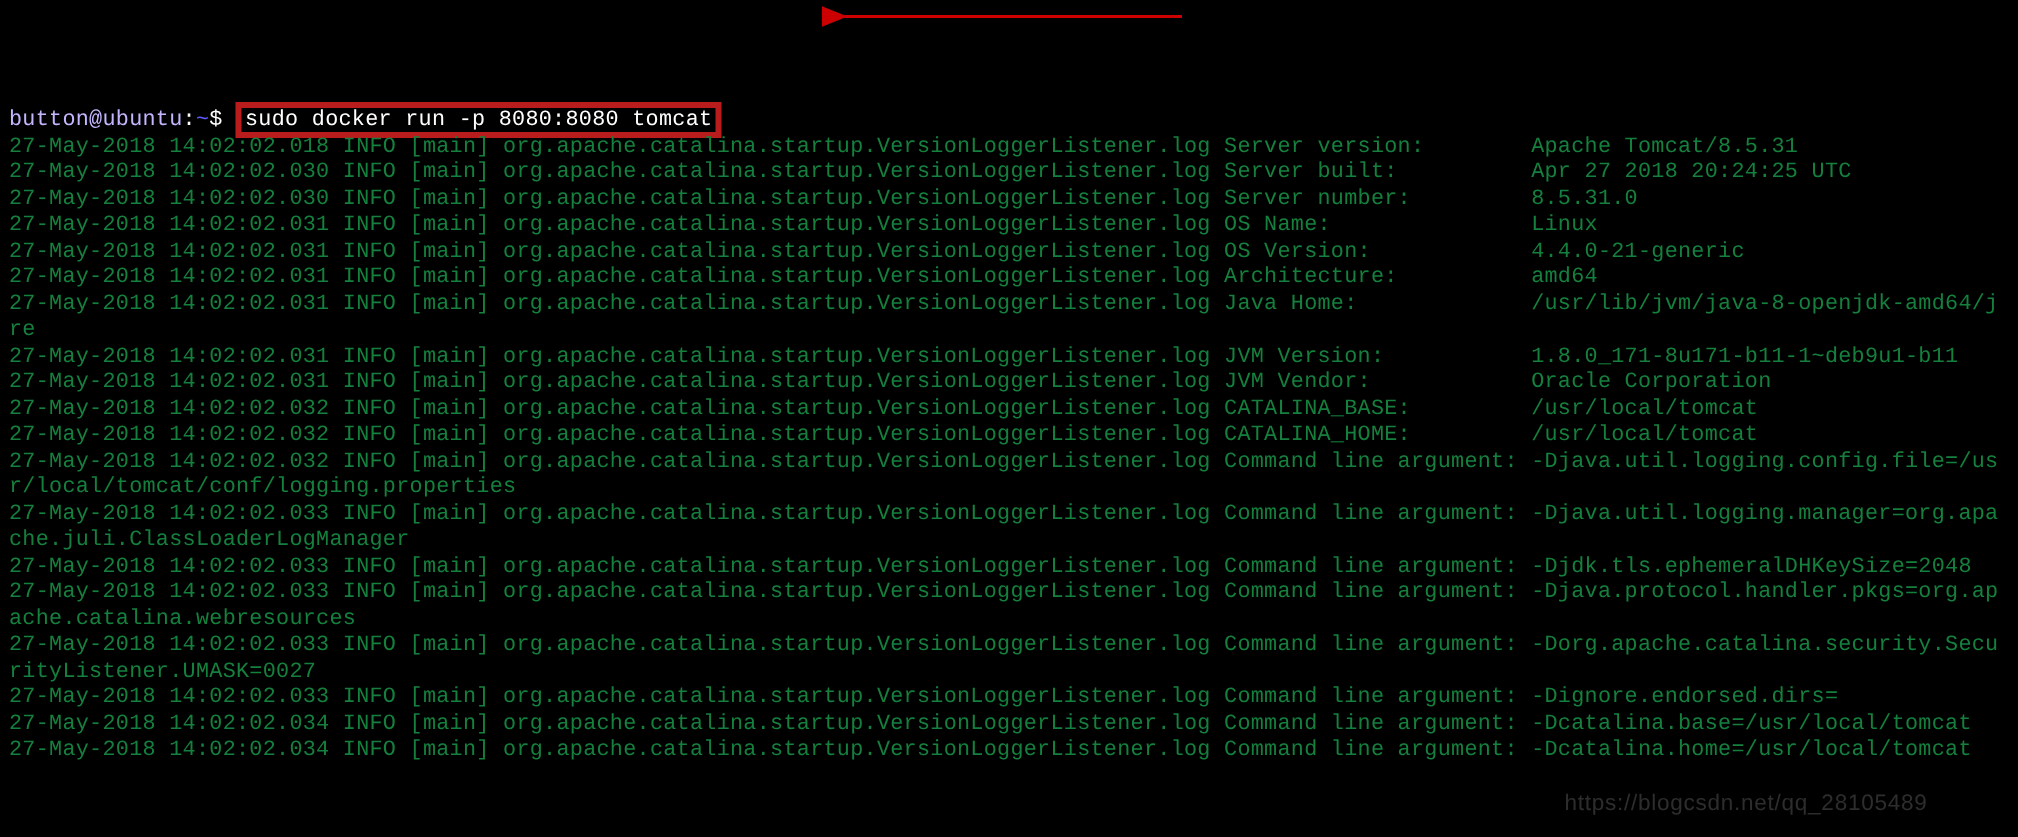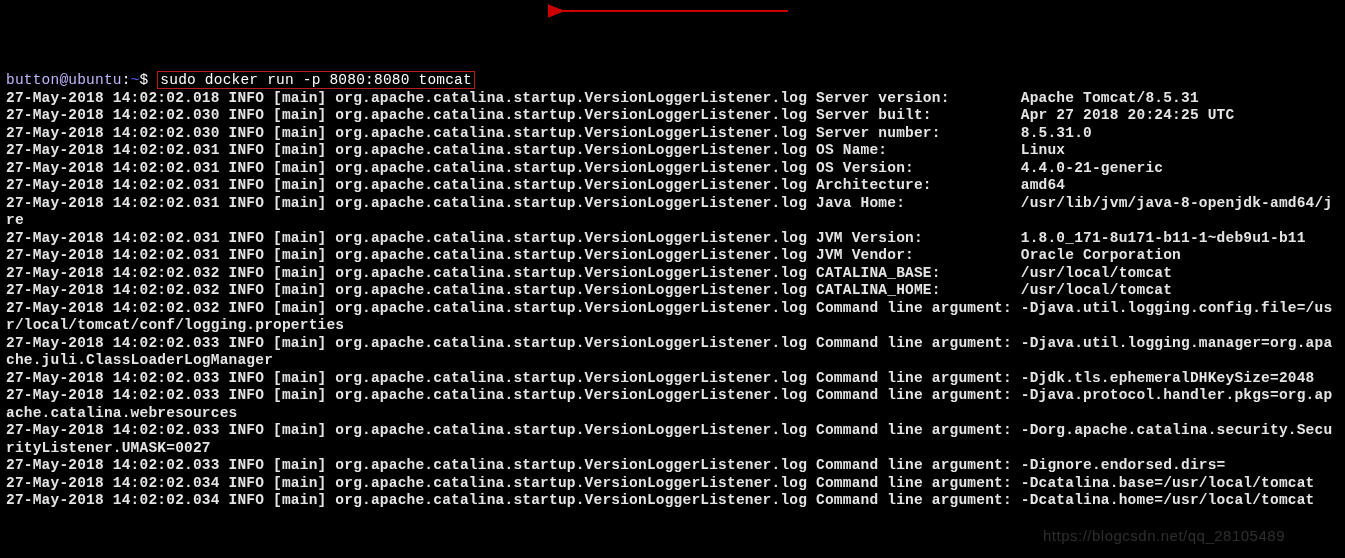--- a/index.html
+++ b/index.html
@@ -22,27 +22,26 @@
       letter-spacing: 0.2px;
       position: relative;
     }
     .prompt-user {
       color: #c4b5fd;
     }
     .prompt-path {
       color: #5c5cff;
     }
     .cmd-box {
-      border: 1px solid #b91c1c;
+      border: 4px solid #b91c1c;
       padding: 0px 2px;
       display: inline;
     }
     .log-line {
-      color: #e5e5e5;
-      font-weight: bold;
+      color: #15803d;
     }
     .arrow-svg {
       position: absolute;
       top: 3px;
       left: 548px;
       pointer-events: none;
     }
     .watermark {
       position: absolute;
       bottom: 14px;

